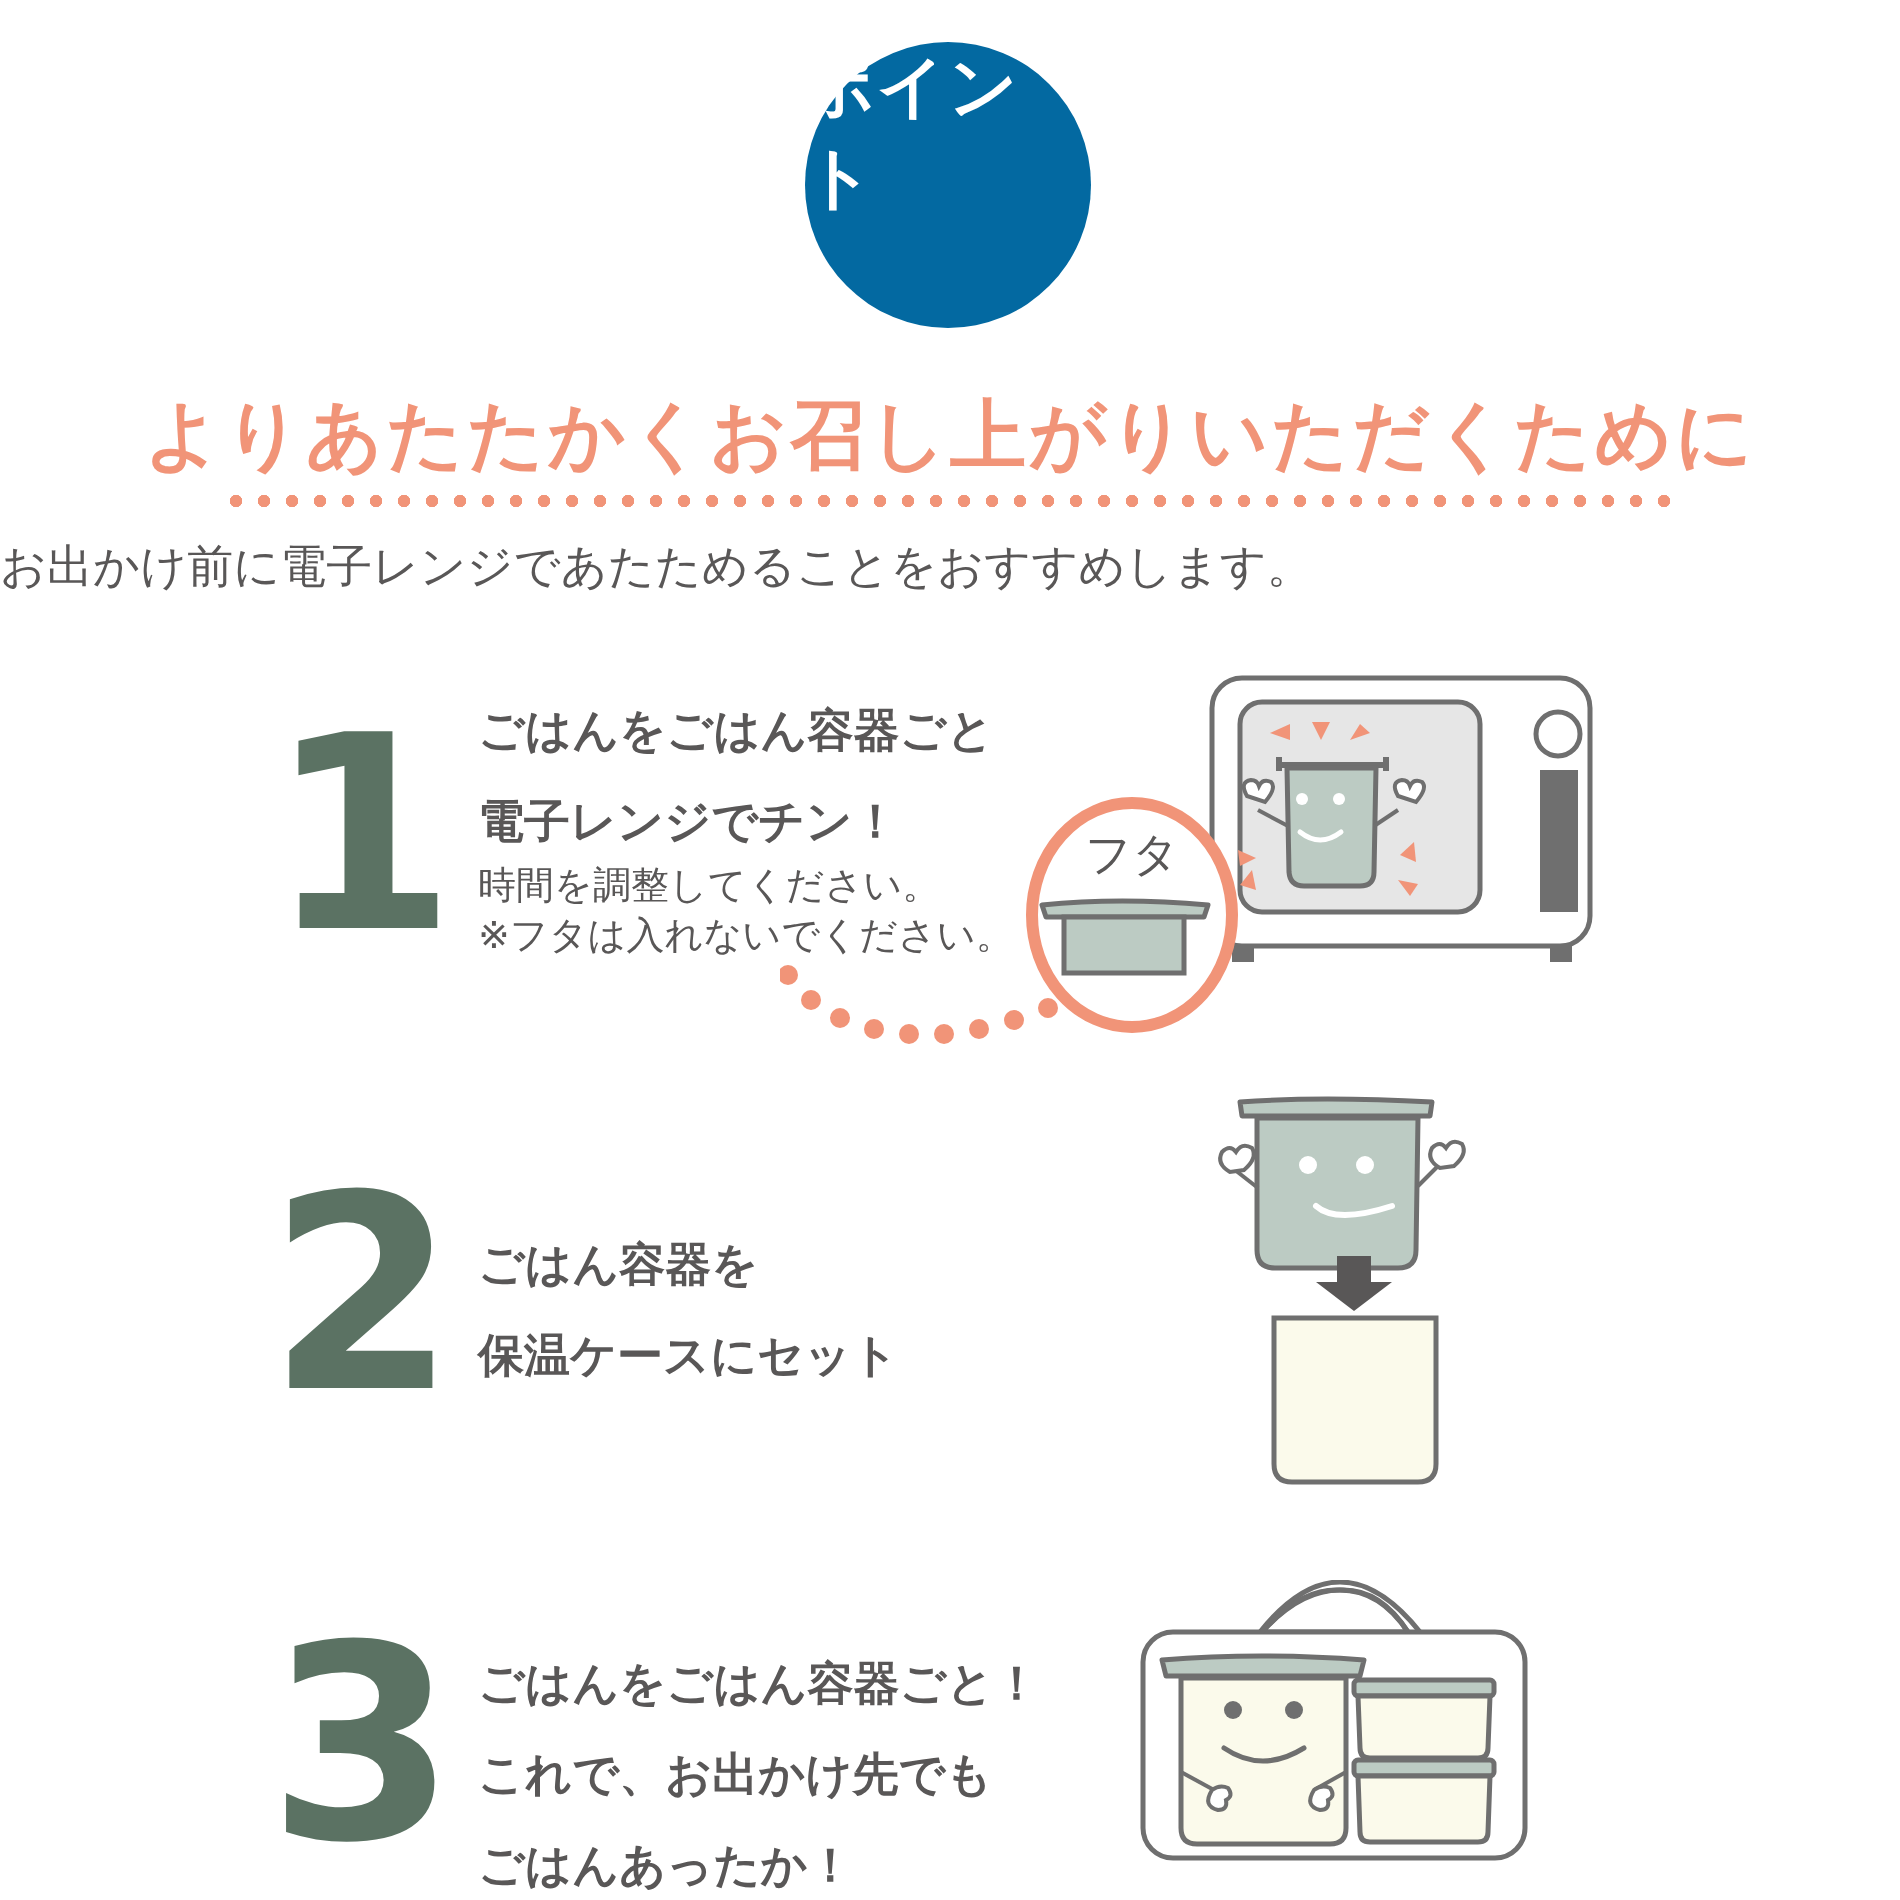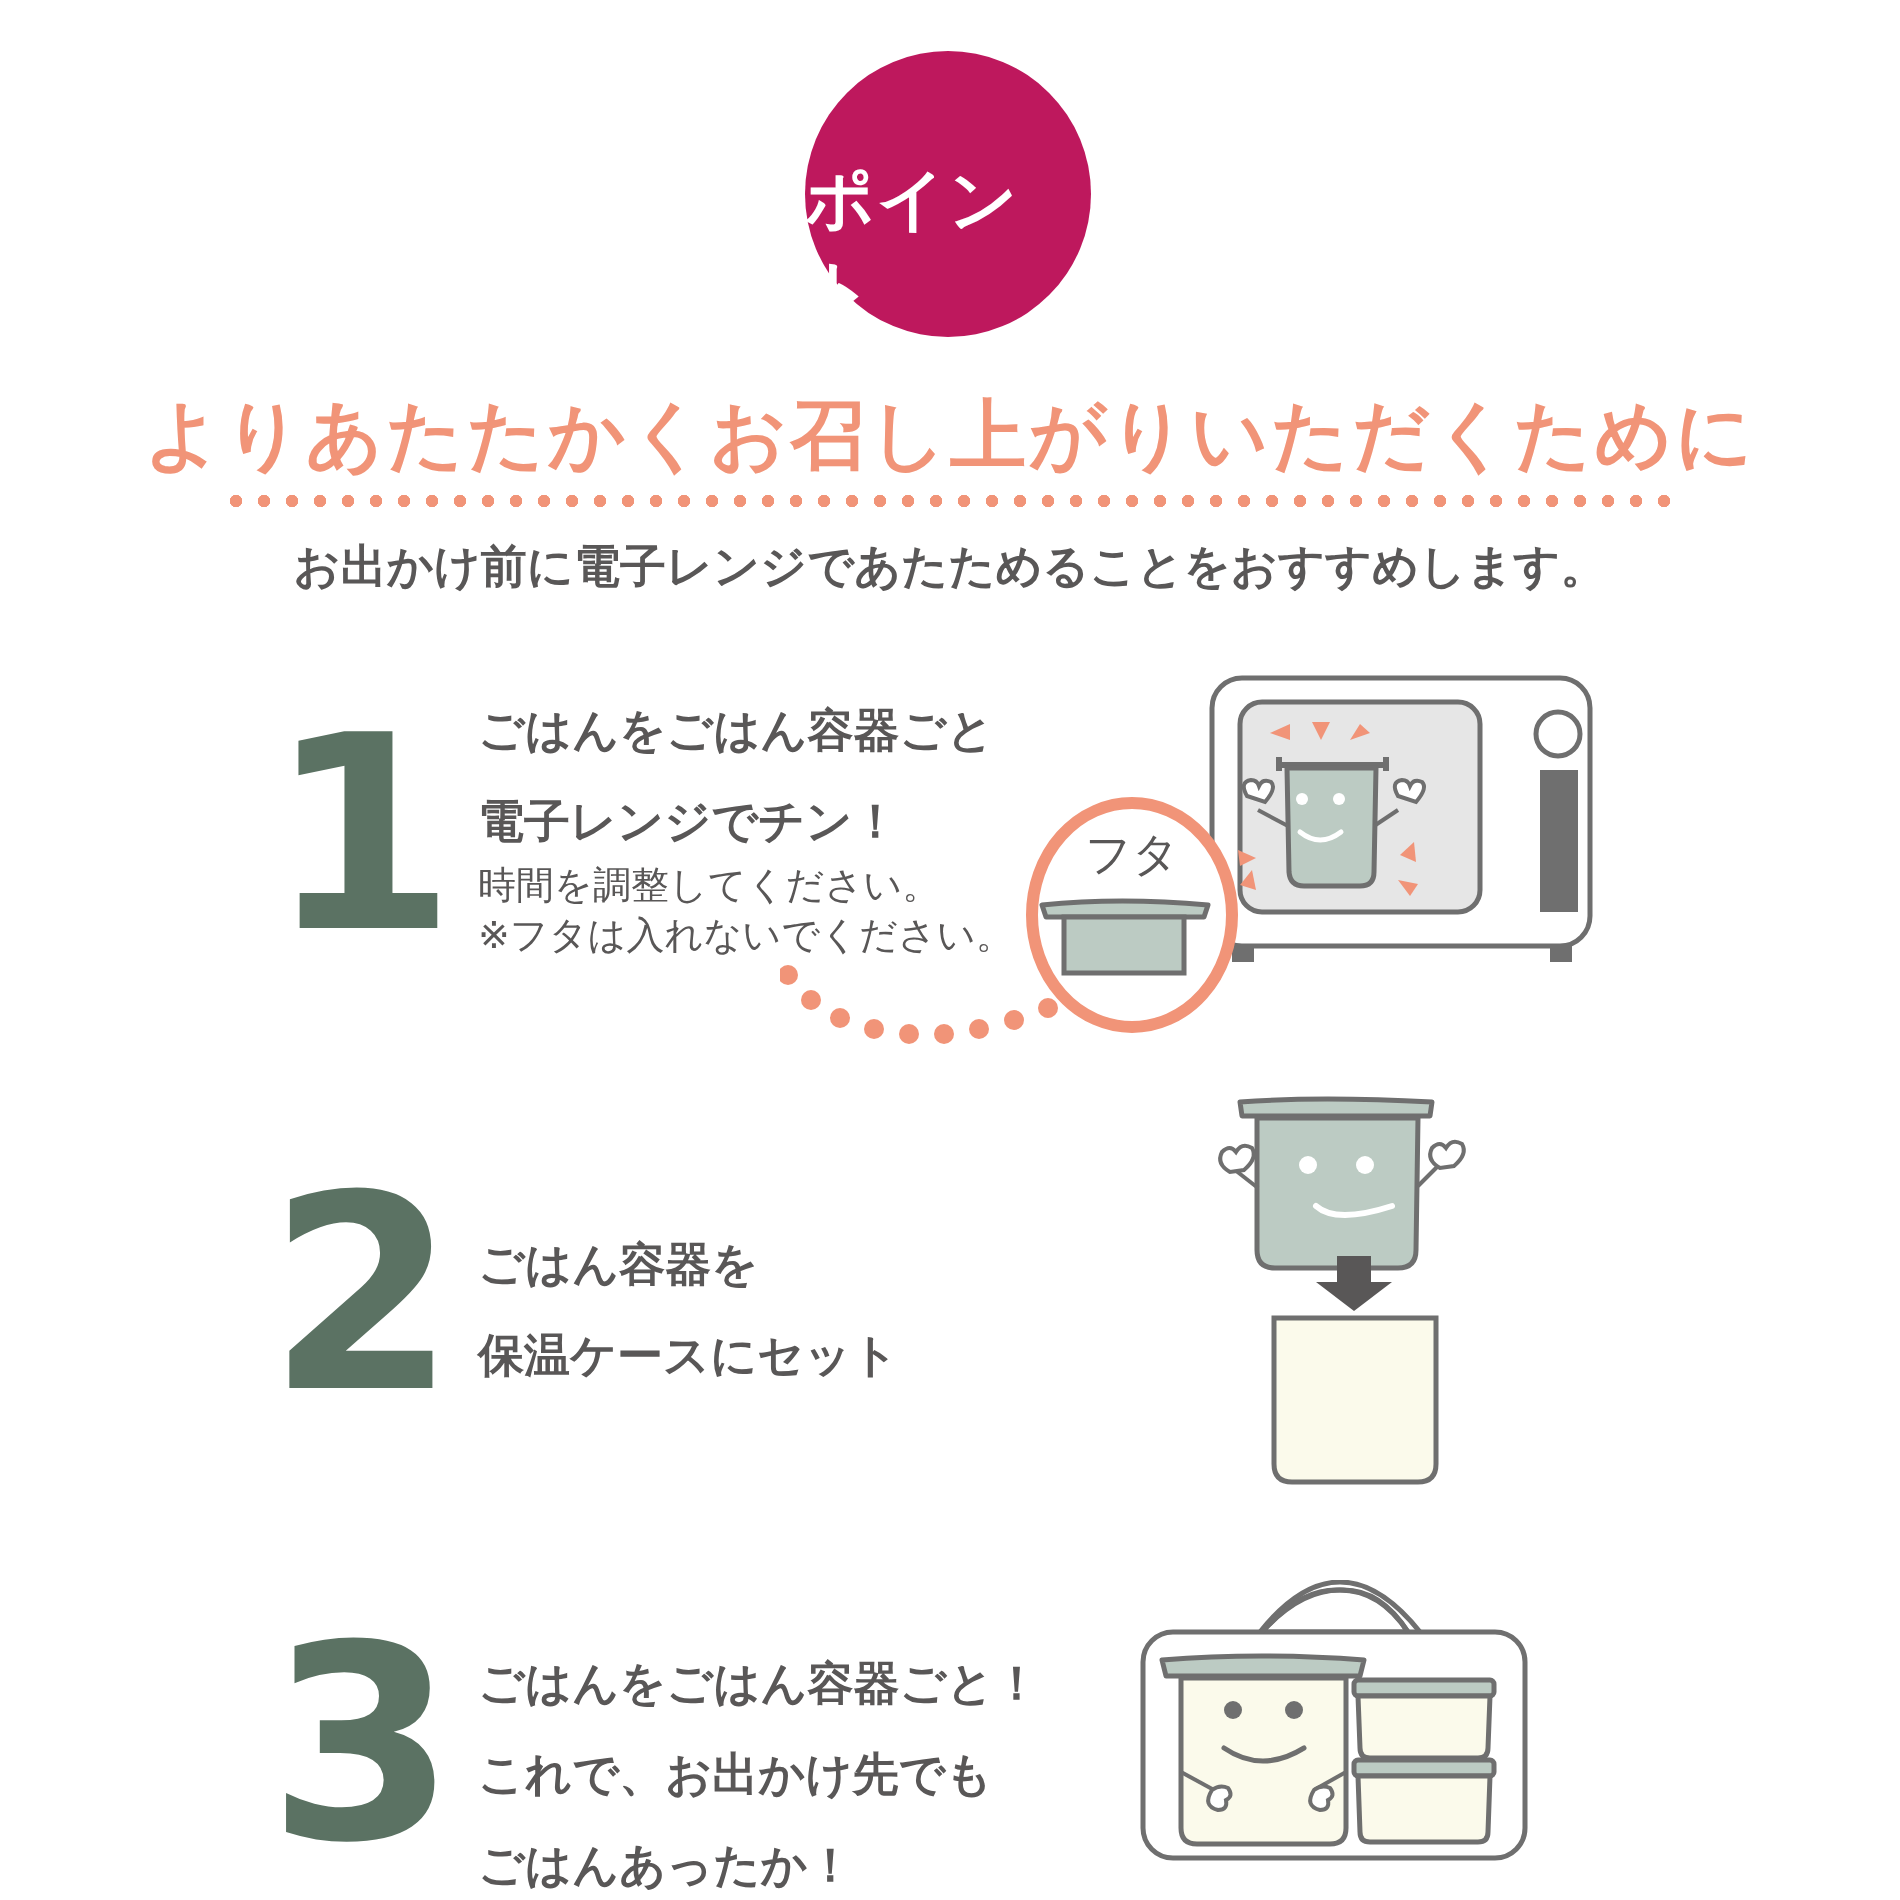--- a/index.html
+++ b/index.html
@@ -1,28 +1,28 @@
 <!DOCTYPE html>
 <html><head>
 <meta charset="utf-8">
 <style>
   html, body { margin:0; padding:0; background:#ffffff; }
   body { width:1900px; height:1900px; position:relative; overflow:hidden;
          font-family:"DejaVu Sans", "Liberation Sans", sans-serif; color:#595757; }
   .abs { position:absolute; }
-  .badge { left:805px; top:51px; width:286px; height:286px; border-radius:50%;
-           background:#be185d; display:flex; align-items:flex-end; justify-content:center; }
+  .badge { left:805px; top:42px; width:286px; height:286px; border-radius:50%;
+           background:#0369a1; display:flex; align-items:flex-start; justify-content:center; }
   .badge span { color:#ffffff; font-weight:bold; font-size:68px; letter-spacing:2px; }
   .headline { left:0; width:1900px; top:385px; text-align:center; color:#f19478;
               font-weight:bold; font-size:76px; letter-spacing:3px; white-space:nowrap; }
   .dots { left:222px; top:494px; width:1460px; height:14px;
           background-image: radial-gradient(circle, #f19478 6px, transparent 6.5px);
           background-size:28px 14px; background-repeat:repeat-x; }
-  .subline { left:0; width:1900px; top:536px; text-align:center; color:#595757;
-             font-weight:bold; font-size:46px; white-space:nowrap; }
+  .subline { left:0; width:1900px; top:536px; color:#595757;
+             font-weight:normal; font-size:46px; white-space:nowrap; }
   .num { color:#5b7263; font-weight:bold; font-size:270px; line-height:1; }
   .step-title { color:#595757; font-weight:bold; font-size:46px; line-height:66px; white-space:nowrap;margin-top:25px; }
   .note { color:#595757; font-size:38px; line-height:50px; white-space:nowrap; }
 </style>
 </head>
 <body>
 
 <div class="abs badge">
   <span>ポイント</span>
 </div>

